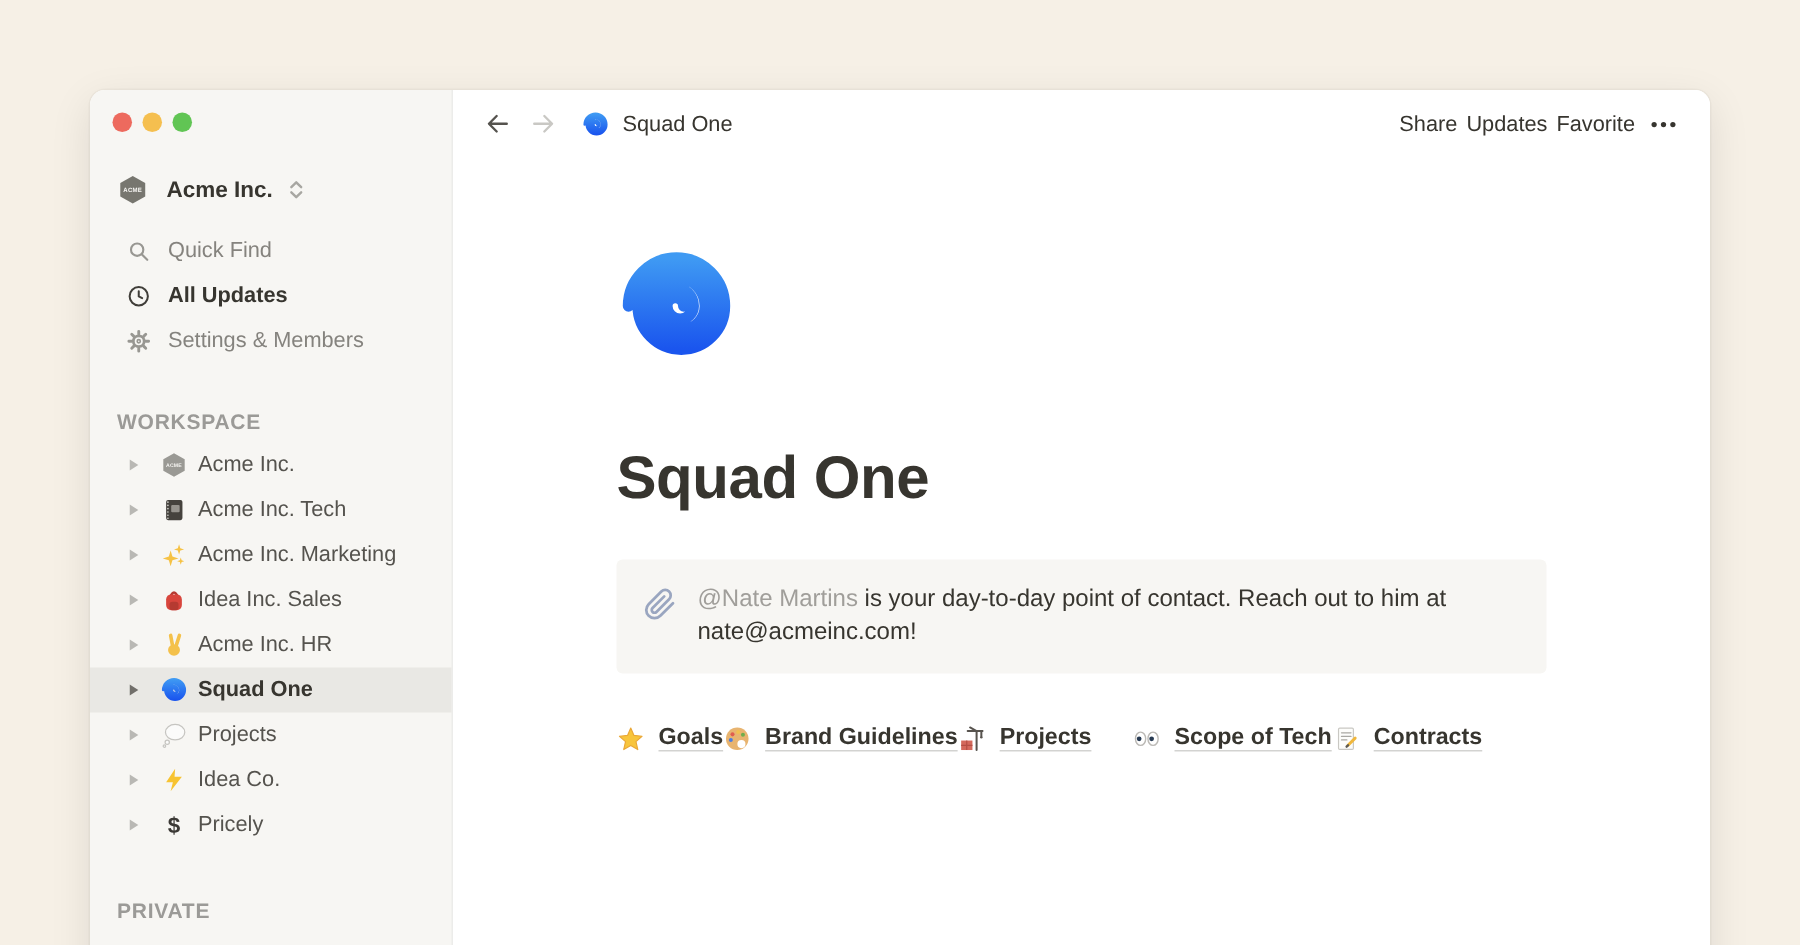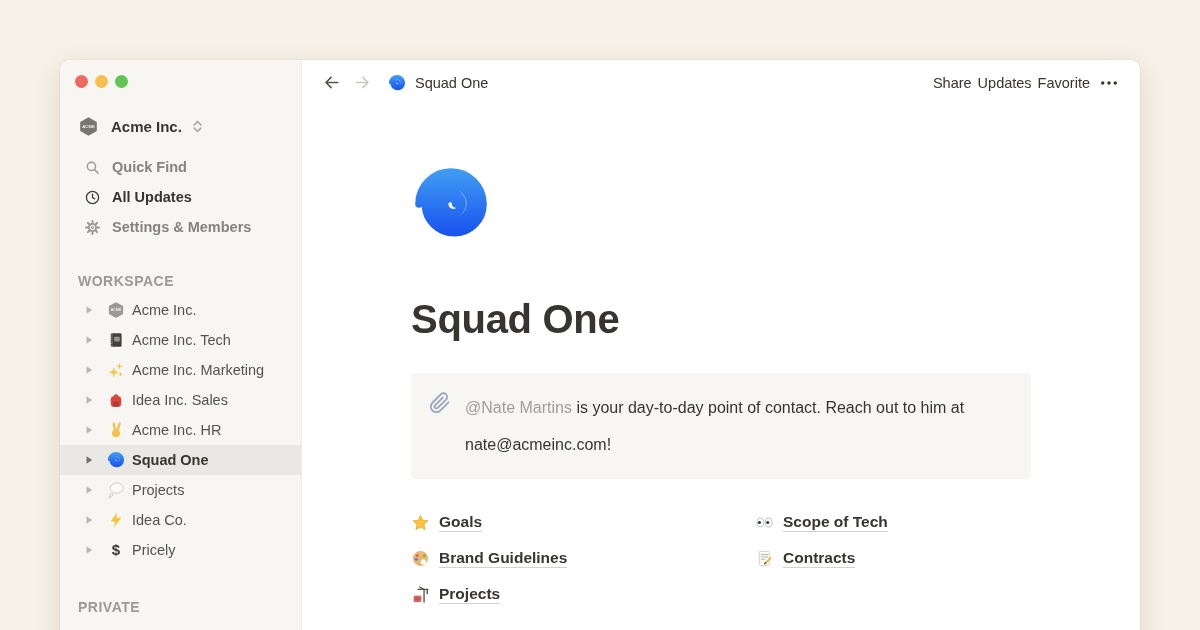--- a/index.html
+++ b/index.html
@@ -32,21 +32,21 @@
   .t-zoom  { background:#61c554; }
 
   .switcher { display:flex; align-items:center; margin:25px 0 0 18px; height:26px; cursor:pointer; }
   .switcher .hex { width:21px; height:21px; color:#77766f; }
   .switcher .sw-label { margin-left:12px; font-size:15px; font-weight:700; color:#37352f; }
   .switcher .updown { width:15px; height:15px; margin-left:8px; color:#a8a7a2; }
 
   .menu { margin-top:13px; }
   .menu-item { display:flex; align-items:center; height:30px; padding-left:24px; cursor:pointer; }
   .menu-item .mi-icon { width:17px; height:17px; color:#989792; }
-  .menu-item .mi-label { margin-left:11px; font-size:14.5px; font-weight:700; color:#85837e; }
+  .menu-item .mi-label { margin-left:11px; font-size:14.5px; font-weight:400; color:#85837e; }
   .menu-item.dark .mi-icon { color:#403e39; }
   .menu-item.dark .mi-label { color:#37352f; font-weight:600; }
 
   .section-title {
     margin:31px 0 0 18px; font-size:14px; font-weight:600;
     color:#9b9a97; letter-spacing:.5px; height:14px;
   }
   .tree { margin-top:8px; }
   .tree-row { display:flex; align-items:center; height:30px; padding-left:24px; cursor:pointer; }
   .tree-row .toggle { width:10px; height:10px; color:#b9b8b4; flex:none; }
@@ -76,25 +76,25 @@
 
   .content { width:620px; margin:0 auto; flex:1; }
   .page-icon { width:80px; height:80px; margin-top:59px; display:block; cursor:pointer; }
   .page-title { margin-top:53px; font-size:40px; font-weight:700; letter-spacing:-.3px; color:#37352f; }
 
   .callout {
     margin-top:31px; background:#f7f6f3; border-radius:4px;
     padding:16px 18px; display:flex; gap:14px; align-items:flex-start;
   }
   .callout .co-icon { width:22px; height:22px; flex:none; margin-top:3px; }
-  .callout .co-text { font-size:16px; line-height:37px; color:#37352f; }
+  .callout .co-text { font-size:16px; line-height:22px; color:#37352f; }
   .callout .mention { color:#a09e9a; cursor:pointer; }
 
   .links { margin-top:25px; display:flex; }
-  .link-col { display:flex; flex-direction:column; }
+  .link-col { display:flex; flex-direction:row; }
   .link-col.left { width:344px; }
   .link-row { display:flex; align-items:center; height:36px; cursor:pointer; }
   .link-row .lk-icon { width:19px; height:19px; flex:none; margin-right:9px; }
   .link-row .lk-label {
     font-size:15.5px; font-weight:600; color:#37352f;
     text-decoration:underline; text-decoration-color:rgba(55,53,47,.22);
     text-decoration-thickness:1px; text-underline-offset:4px;
   }
 </style>
 </head>

